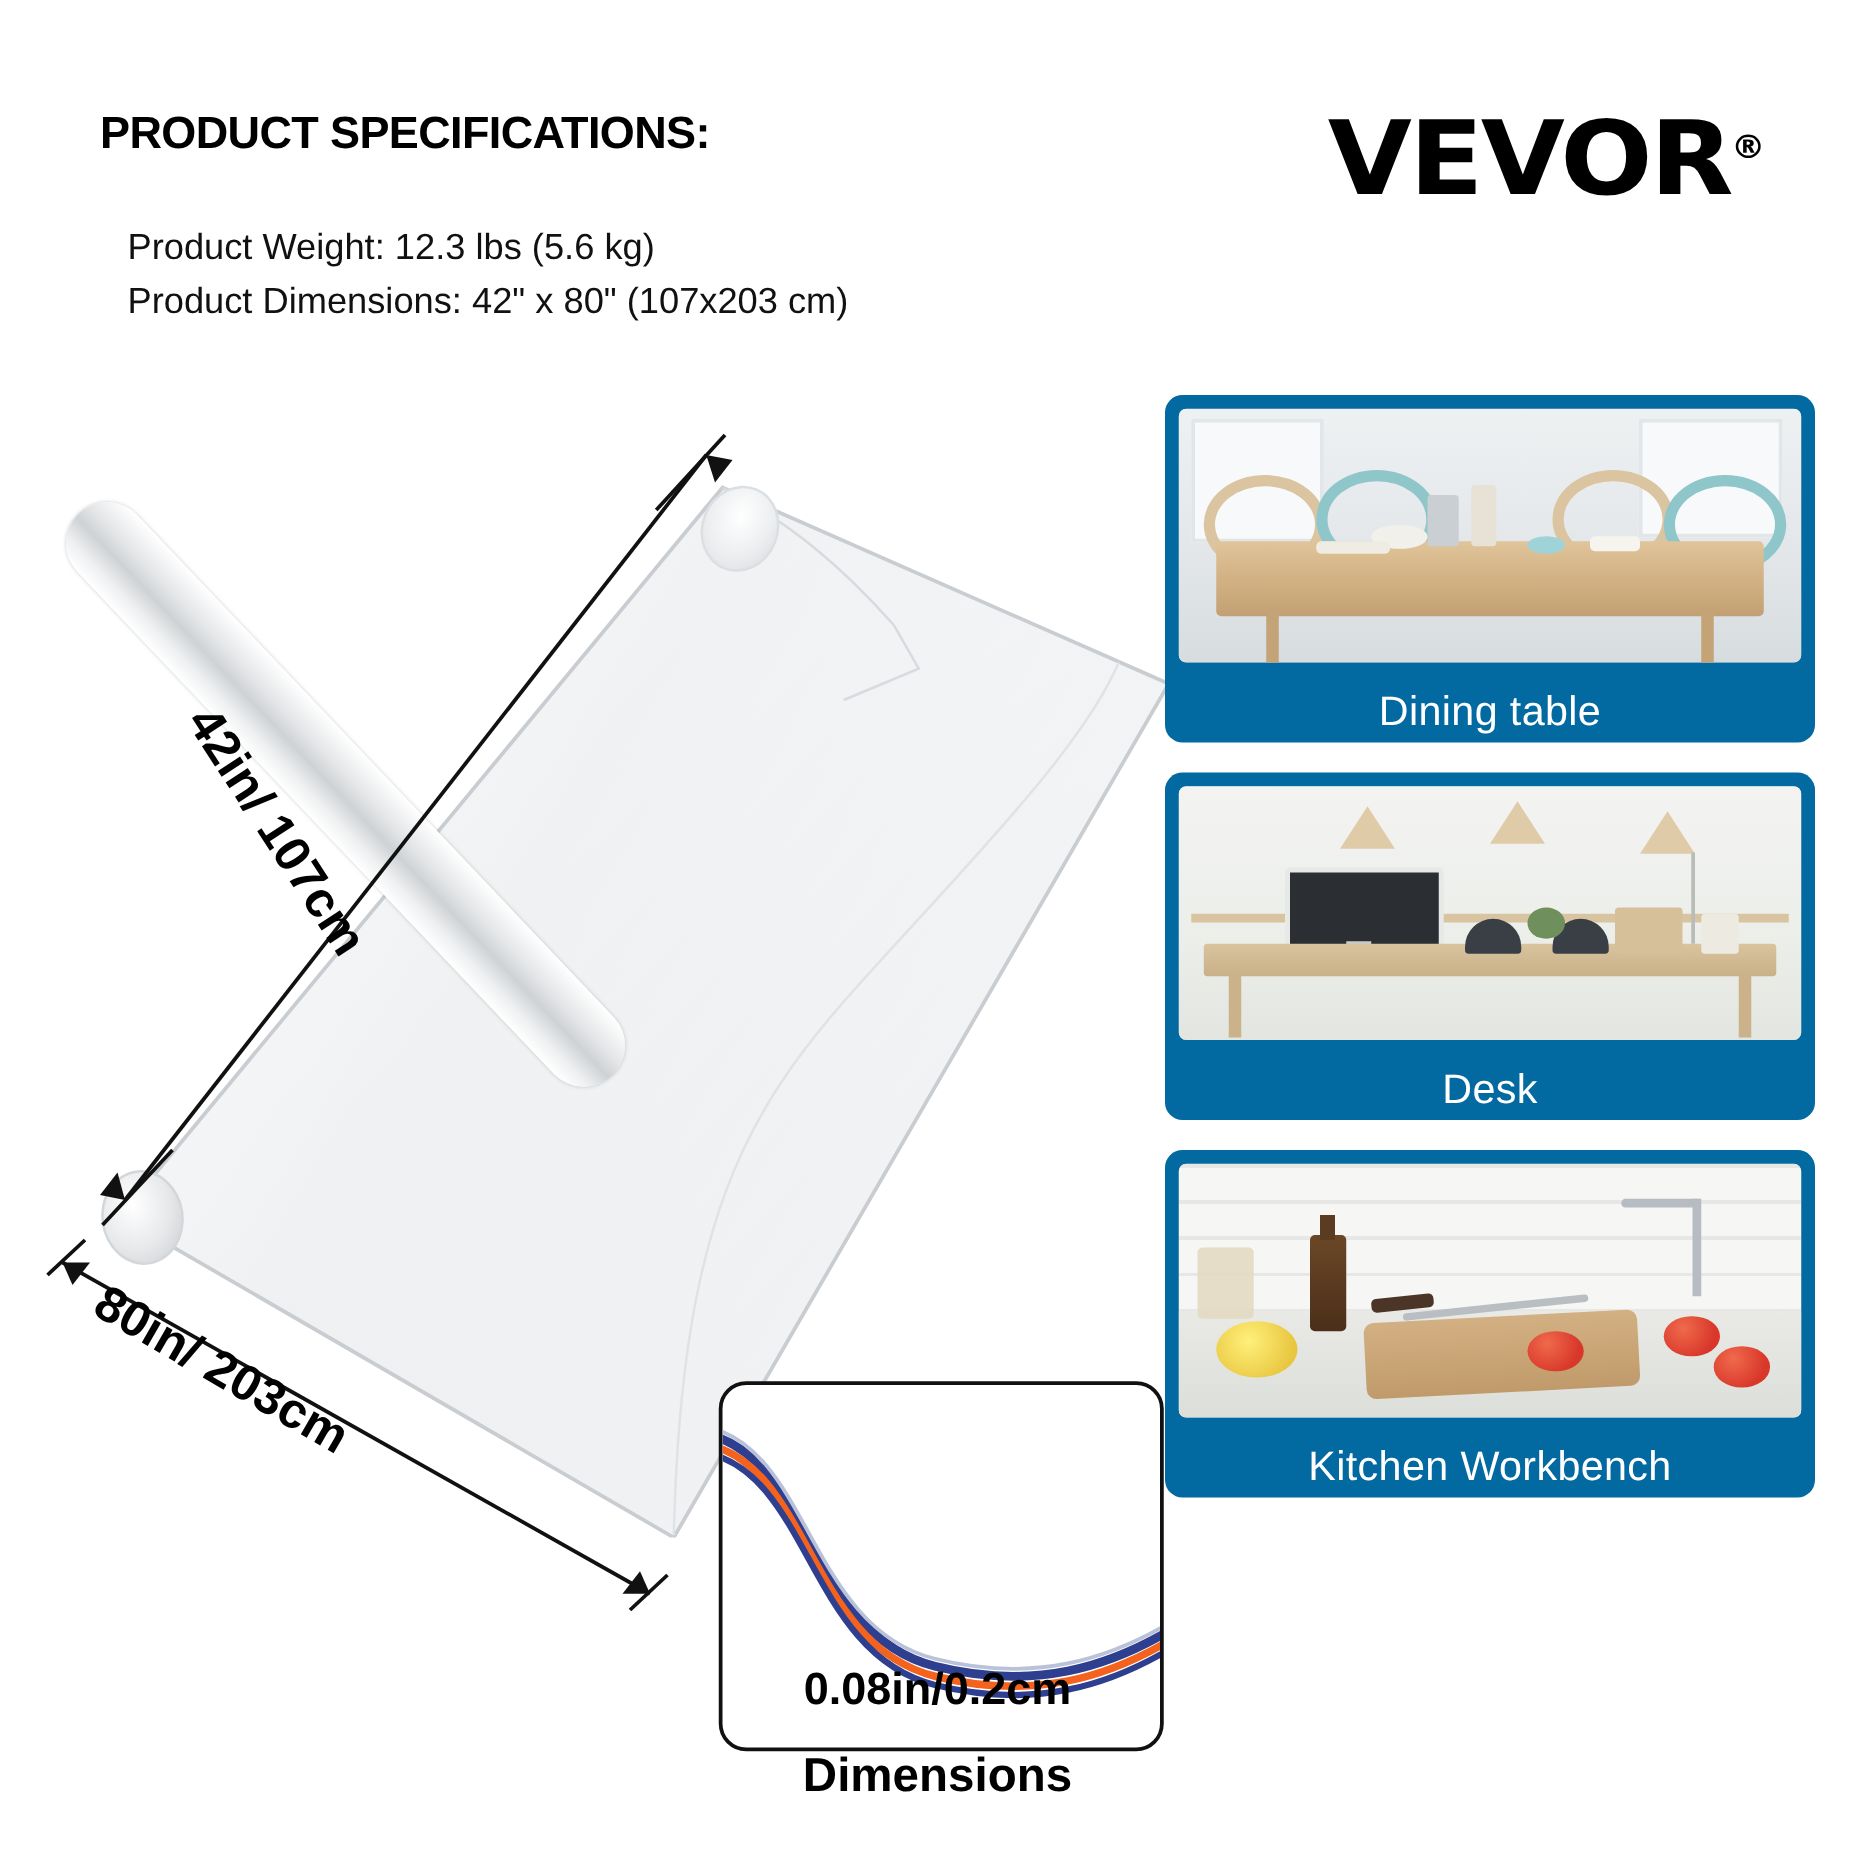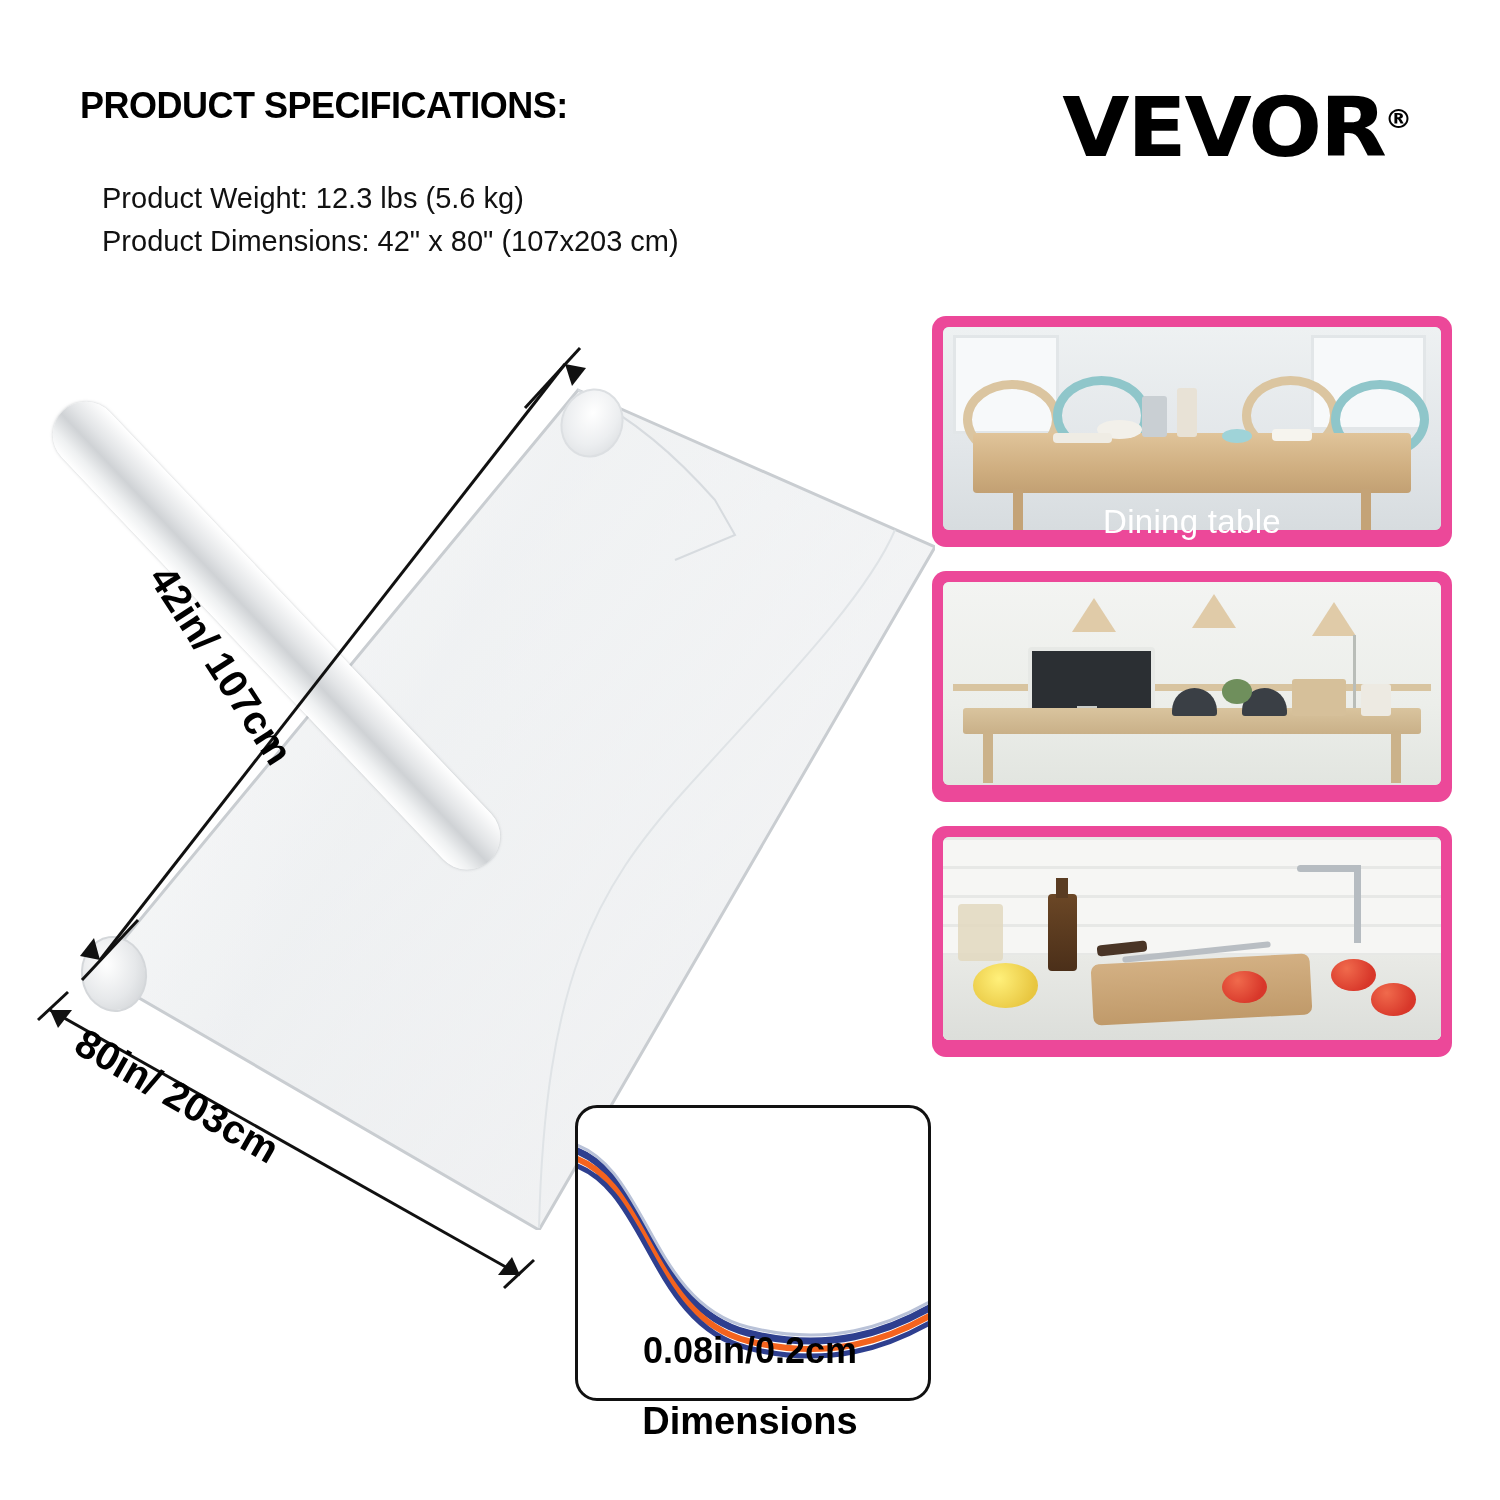--- a/index.html
+++ b/index.html
@@ -204,22 +204,22 @@
   
   .cards {
     position: absolute;
     right: 48px;
     top: 316px;
     width: 520px;
   }
   .card {
     position: relative;
     width: 520px;
-    height: 231px;
-    background: #ec4899;
+    height: 278px;
+    background: #0369a1;
     border-radius: 14px;
     margin-bottom: 24px;
     overflow: hidden;
     box-shadow: 0 0 0 0 transparent;
   }
   .card-photo {
     position: absolute;
     left: 11px;
     top: 11px;
     width: 498px;
@@ -387,20 +387,21 @@
         <div class="desk-leg" style="left:8%;"></div>
         <div class="desk-leg" style="left:90%;"></div>
         <div class="desk-lamp"></div>
         <div class="desk-obj" style="left:46%;top:52%;width:9%;height:14%;border-radius:30px 30px 4px 4px;background:#3a3f45;"></div>
         <div class="desk-obj" style="left:60%;top:52%;width:9%;height:14%;border-radius:30px 30px 4px 4px;background:#3a3f45;"></div>
         <div class="desk-plant" style="left:56%;top:48%;width:6%;height:12%;background:#6f8f5c;"></div>
         <div class="desk-obj" style="left:70%;top:48%;width:11%;height:18%;background:#d6c09a;"></div>
         <div class="desk-obj" style="left:84%;top:50%;width:6%;height:16%;background:#edeae2;"></div>
       </div>
     </div>
+    <div class="card-caption">Desk</div>
   </div>
 
   <div class="card">
     <div class="card-photo">
       <div class="ph">
         <div class="kit-bg"></div>
         <div class="kit-counter"></div>
         <div class="kit-jar"></div>
         <div class="kit-bottle"></div>
         <div class="kit-bottle-n"></div>
@@ -408,15 +409,16 @@
         <div class="kit-faucet-a"></div>
         <div class="kit-board"></div>
         <div class="kit-knife-b"></div>
         <div class="kit-knife-h"></div>
         <div class="kit-lemon"></div>
         <div class="kit-tom" style="left:56%;top:66%;"></div>
         <div class="kit-tom" style="left:78%;top:60%;"></div>
         <div class="kit-tom" style="left:86%;top:72%;"></div>
       </div>
     </div>
+    <div class="card-caption">Kitchen Workbench</div>
   </div>
 
 </div>
 
 </body></html>

